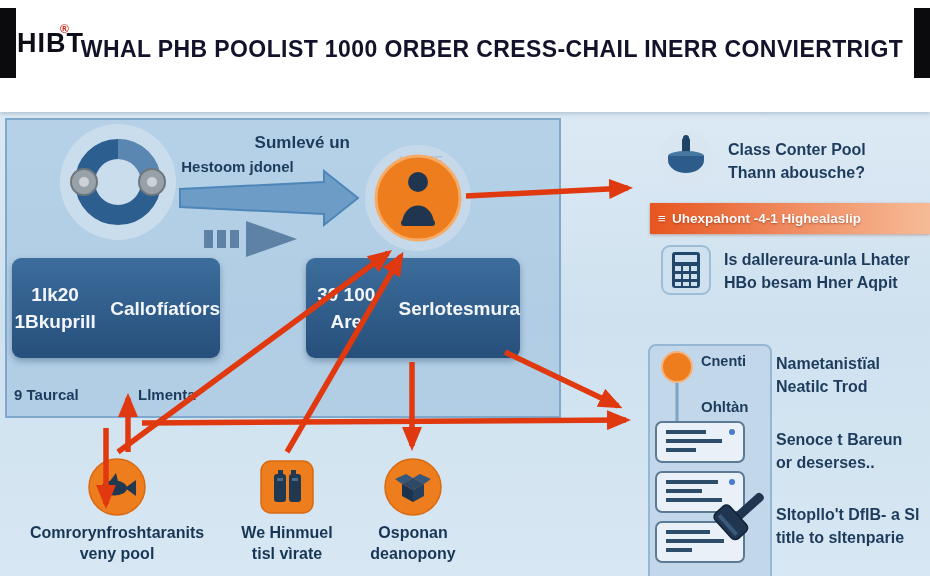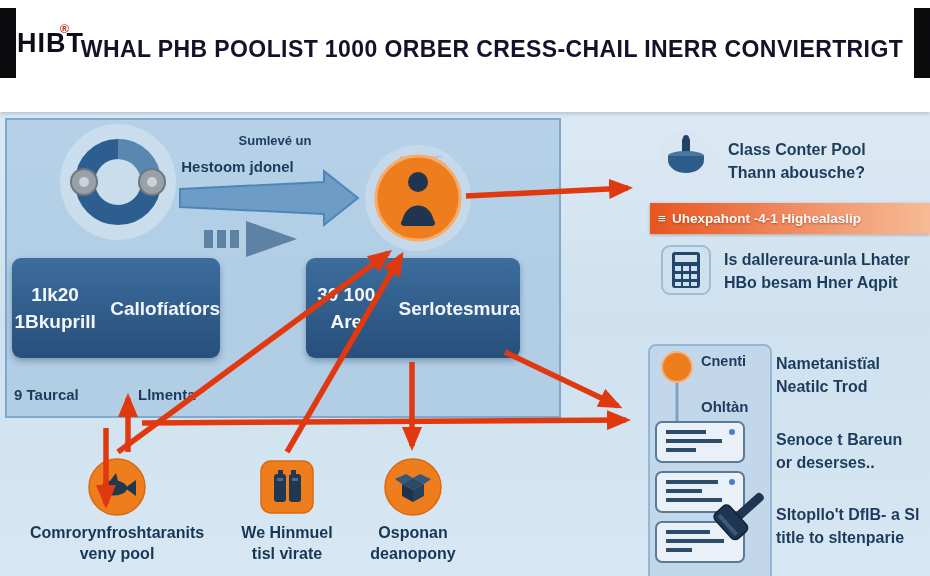--- a/index.html
+++ b/index.html
@@ -51,21 +51,21 @@
   <svg class="abs" style="left:55px;top:120px;" width="126" height="126">
     <circle cx="63" cy="62" r="58" fill="#cfe0ef" opacity="0.8"></circle>
     <circle cx="63" cy="62" r="33" fill="none" stroke="#2d5e90" stroke-width="20"></circle>
     <path d="M63,29 a33,33 0 0 1 33,33" fill="none" stroke="#7fa9cc" stroke-width="20" opacity="0.55"></path>
     <circle cx="29" cy="62" r="13" fill="#99a1a8" stroke="#6f777e" stroke-width="2"></circle>
     <circle cx="29" cy="62" r="5" fill="#cdd2d6"></circle>
     <circle cx="97" cy="62" r="13" fill="#99a1a8" stroke="#6f777e" stroke-width="2"></circle>
     <circle cx="97" cy="62" r="5" fill="#cdd2d6"></circle>
   </svg>
 
-  <div class="abs lbl" style="left:200px;top:133px;width:150px;text-align:center;font-size:13px;">Sumlevé un</div>
+  <div class="abs lbl" style="left:200px;top:133px;width:150px;text-align:right;font-size:17px;">Sumlevé un</div>
   <div class="abs lbl" style="left:145px;top:158px;width:185px;text-align:center;font-size:15px;">Hestoom jdonel</div>
   <div class="abs lbl" style="left:378px;top:129px;width:90px;text-align:center;font-size:13px;margin-top:24px;">HLCTE,</div>
 
   <svg class="abs" style="left:360px;top:140px;" width="116" height="116">
     <circle cx="58" cy="58" r="53" fill="#c9daea" opacity="0.85"></circle>
     <circle cx="58" cy="58" r="42" fill="#ee7d1e"></circle>
     <circle cx="58" cy="58" r="42" fill="none" stroke="#f6ab66" stroke-width="3"></circle>
     <circle cx="58" cy="42" r="10" fill="#1f3550"></circle>
     <path d="M42,82 C45,60 71,60 74,82 Z" fill="#1f3550"></path>
     <rect x="41" y="80" width="34" height="6" rx="3" fill="#1f3550"></rect>

